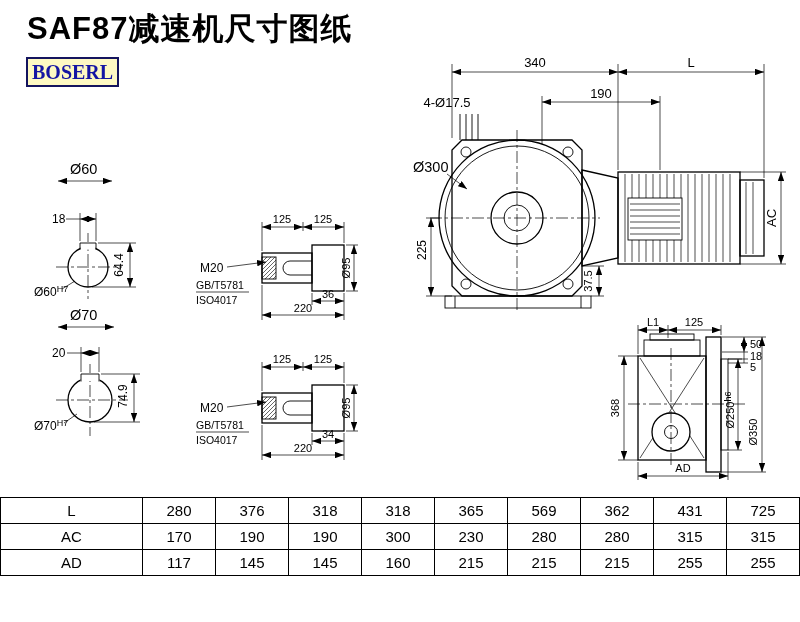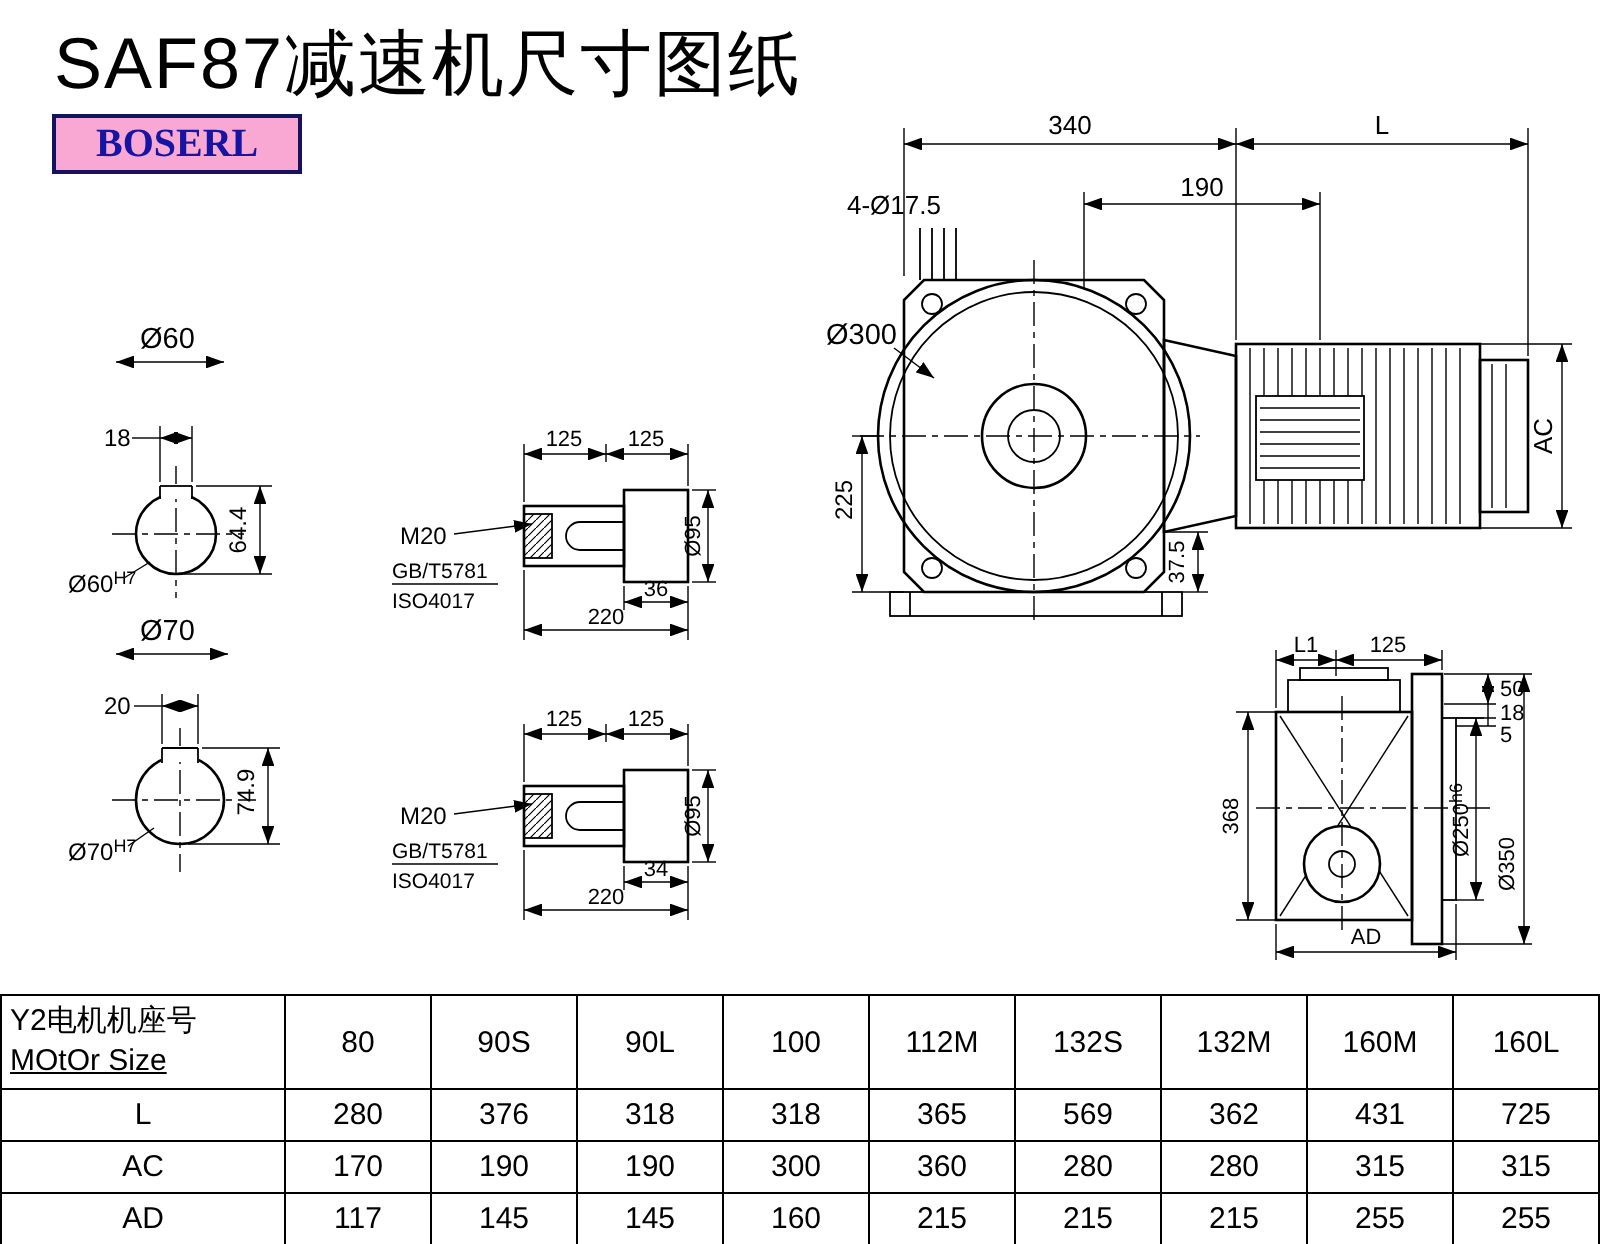--- a/index.html
+++ b/index.html
@@ -1,20 +1,20 @@
 <!DOCTYPE html>
 <html><head>
 <meta charset="utf-8">
 <style>
   *{margin:0;padding:0;box-sizing:border-box}
   html,body{overflow:hidden}
   body{width:800px;height:622px;background:#fff;color:#000;font-family:"Liberation Sans",sans-serif}
   .stage{position:relative;width:800px;height:622px;background:#fff}
-  .title{position:absolute;left:27px;top:8px;font-size:36px;font-weight:normal;letter-spacing:1px;white-space:nowrap}
-  .logo{position:absolute;left:26px;top:57px;border:2px solid #14145e;color:#1515a3;font-family:"Liberation Serif",serif;font-size:20px;font-weight:bold;padding:0 20px;line-height:26px;background:#f9a8d4}
+  .title{position:absolute;left:27px;top:8px;font-size:31px;font-weight:bold;letter-spacing:1px;white-space:nowrap}
+  .logo{position:absolute;left:26px;top:57px;border:2px solid #14145e;color:#1515a3;font-family:"Liberation Serif",serif;font-size:20px;font-weight:bold;padding:0 4px;line-height:26px;background:#fef9c3}
   svg.draw{position:absolute;left:0;top:0}
   svg text{fill:#000;font-family:"Liberation Sans",sans-serif}
   .t9{font-size:9px}.t10{font-size:10.5px}.t11{font-size:11px}.t12{font-size:12px}.t13{font-size:13px}.t14{font-size:14.5px}
   .ol{stroke:#000;stroke-width:1.3;fill:none}
   .ol2{stroke:#000;stroke-width:0.9;fill:none}
   .thin{stroke:#000;stroke-width:0.7;fill:none}
   .cl{stroke:#000;stroke-width:0.7;fill:none;stroke-dasharray:12 3 3 3}
   .dimtable{position:absolute;left:0;top:497px;width:800px;border-collapse:collapse;table-layout:fixed;font-size:15px;background:#fff}
   .dimtable th,.dimtable td{border:1px solid #000;text-align:center;font-weight:normal;height:26px;padding:0}
   .dimtable tr.hrow th{height:47px}
@@ -299,54 +299,39 @@
         <col>
         <col>
         <col>
         <col>
         <col>
         <col>
         <col>
         <col>
     </colgroup>
     <tbody>
-      <tr class="hrow">
-        <th class="hcell">
-          <div>Y2电机机座号</div>
-          <div class="u">MOtOr Size</div>
-        </th>
-        <th>80</th>
-        <th>90S</th>
-        <th>90L</th>
-        <th>100</th>
-        <th>112M</th>
-        <th>132S</th>
-        <th>132M</th>
-        <th>160M</th>
-        <th>160L</th>
-      </tr>
       <tr>
         <td>L</td>
         <td>280</td>
         <td>376</td>
         <td>318</td>
         <td>318</td>
         <td>365</td>
         <td>569</td>
         <td>362</td>
         <td>431</td>
         <td>725</td>
       </tr>
       <tr>
         <td>AC</td>
         <td>170</td>
         <td>190</td>
         <td>190</td>
         <td>300</td>
-        <td>360</td>
+        <td>230</td>
         <td>280</td>
         <td>280</td>
         <td>315</td>
         <td>315</td>
       </tr>
       <tr>
         <td>AD</td>
         <td>117</td>
         <td>145</td>
         <td>145</td>

